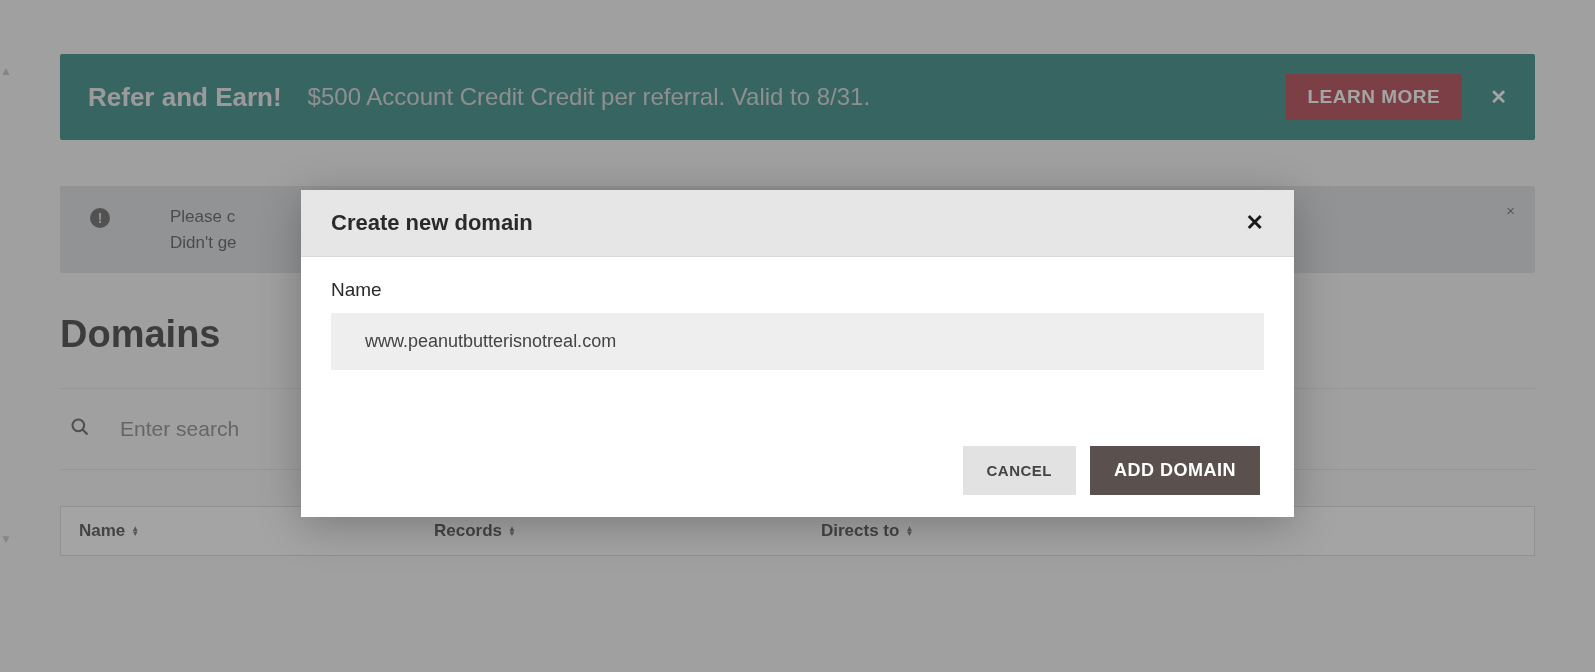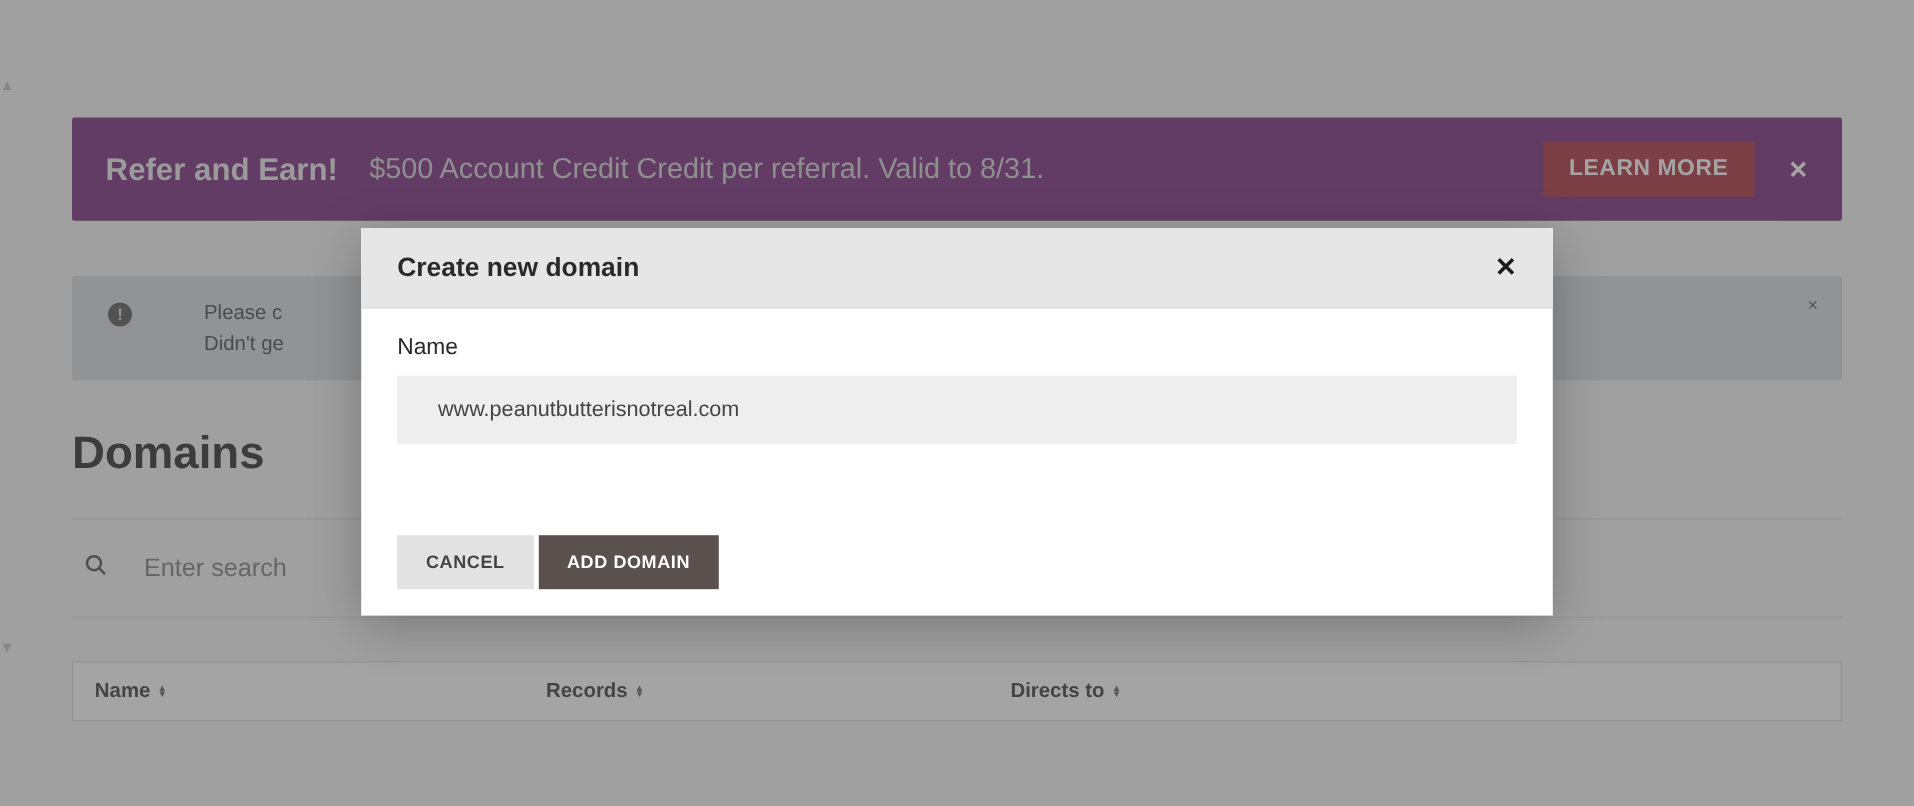--- a/index.html
+++ b/index.html
@@ -8,27 +8,26 @@
   background: #f5f5f5;
   width: 1595px;
   height: 672px;
   overflow: hidden;
   position: relative;
 }
 .page-wrap {
   padding: 54px 60px 0 60px;
 }
 .banner {
-  background: #701a75;
+  background: #0f766e;
   color: #fff;
   display: flex;
   align-items: center;
   padding: 20px 28px;
   border-radius: 2px;
-  margin-top: 44px;
 }
 .banner-title {
   font-size: 26px;
   font-weight: 700;
   color: #e8e8e8;
   margin-right: 26px;
 }
 .banner-text {
   font-size: 24px;
   color: #d0d0d0;
@@ -139,21 +138,21 @@
   padding: 14px 18px;
 }
 .th {
   font-weight: 700;
   font-size: 17px;
   color: #2a2a2a;
   display: flex;
   align-items: center;
 }
 .th-name { width: 355px; }
-.th-records { width: 355px; margin-left: 21px; }
+.th-records { width: 355px; }
 .th-directs { flex: 1; margin-left: 32px; }
 .sort-icon {
   margin-left: 6px;
   display: inline-flex;
   flex-direction: column;
   line-height: 5px;
   font-size: 8px;
   color: #555;
 }
 
@@ -202,40 +201,40 @@
 .field-input {
   width: 100%;
   background: #eeeeee;
   border: none;
   padding: 18px 34px;
   font-size: 18px;
   color: #444;
   outline: none;
 }
 .modal-footer {
-  padding: 70px 48px 22px 30px;
-  display: flex;
-  justify-content: flex-start;
-  gap: 4px;
+  padding: 70px 34px 22px 30px;
+  display: flex;
+  justify-content: flex-end;
+  gap: 14px;
 }
 .cancel-btn {
   background: #e2e2e2;
   color: #444;
   font-weight: 600;
   font-size: 15px;
   letter-spacing: 0.5px;
   padding: 14px 24px;
   border: none;
   cursor: pointer;
 }
 .submit-btn {
   background: #5a514f;
   color: #fff;
   font-weight: 600;
-  font-size: 15px;
+  font-size: 18px;
   letter-spacing: 0.5px;
   padding: 14px 24px;
   border: none;
   cursor: pointer;
 }
 .edge-arrow {
   position: absolute;
   left: 0;
   color: #bbb;
   font-size: 12px;

